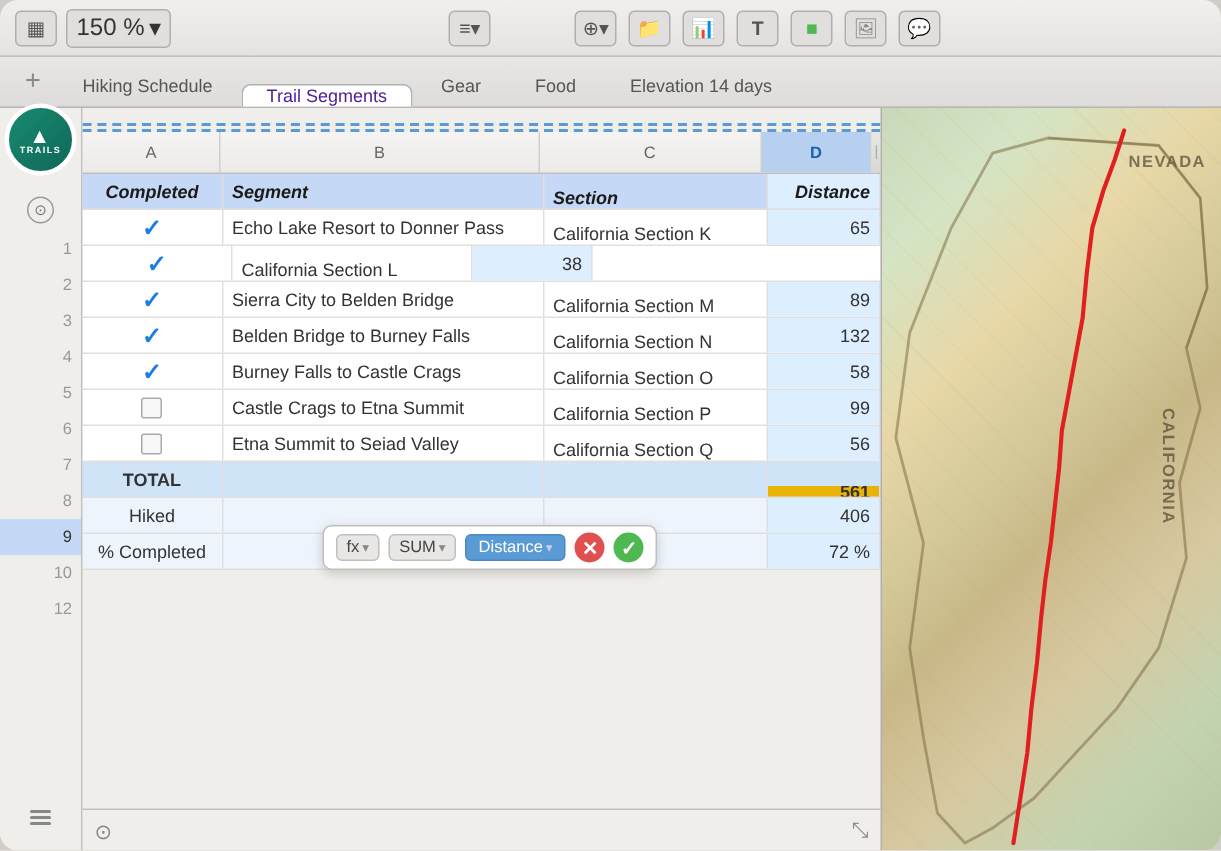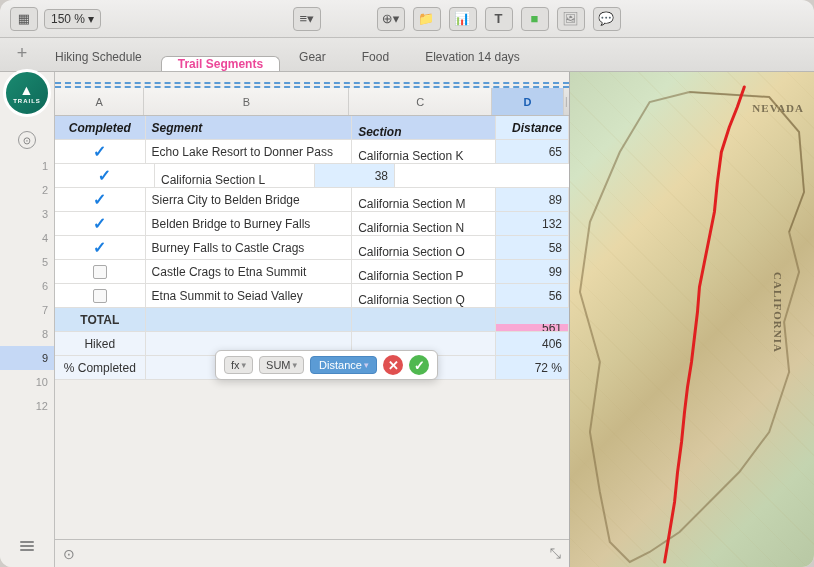--- a/index.html
+++ b/index.html
@@ -21,21 +21,21 @@
       border-bottom: 1px solid #c0bfbd;
       padding: 0 10px;
       gap: 8px;
     }
     .toolbar-left { display: flex; align-items: center; gap: 6px; }
     .toolbar-center { flex: 1; display: flex; justify-content: center; align-items: center; gap: 8px; }
 
     .zoom-btn {
       display: flex; align-items: center; gap: 3px;
       background: #e0dfdd; border: 1px solid #b0afad; border-radius: 4px;
-      padding: 2px 6px; font-size: 12px; cursor: pointer; color: #333;
+      padding: 2px 6px; font-size: 16px; cursor: pointer; color: #333;
     }
     .toolbar-icon-btn {
       width: 28px; height: 24px;
       background: #e0dfdd; border: 1px solid #b0afad; border-radius: 4px;
       display: flex; align-items: center; justify-content: center;
       cursor: pointer; font-size: 13px; color: #555;
     }
 
     
     .tabs-bar {
@@ -52,22 +52,22 @@
       font-size: 18px; color: #888; cursor: pointer; padding-bottom: 2px;
     }
     .tab {
       display: flex; align-items: center; padding: 0 16px;
       font-size: 12px; cursor: pointer; border-radius: 6px 6px 0 0;
       margin-top: 4px; color: #444; background: transparent;
       border: 1px solid transparent; border-bottom: none;
       white-space: nowrap;
     }
     .tab.active {
-      background: #fff; border-color: #b0afad; color: #ec4899;
-      font-weight: 700;
+      background: #fff; border-color: #b0afad; color: #4c1d95;
+      font-weight: 400;
       margin-top: 18px;
     }
     .tab.inactive { color: #555; }
 
     
     .main {
       display: flex;
       height: calc(567px - 38px - 34px);
       background: #f0eeeb;
     }
@@ -139,21 +139,21 @@
     .cell {
       display: flex; align-items: center; padding: 0 6px;
       font-size: 12px; color: #333; border-right: 1px solid #e0dfdd;
       overflow: hidden; white-space: nowrap;
     }
     .cell.col-a { width: 100px; justify-content: center; }
     .cell.col-b { width: 230px; }
     .cell.col-c { width: 160px; align-items: flex-end; }
     .cell.col-d { width: 80px; justify-content: flex-end; font-variant-numeric: tabular-nums; }
     .cell.col-d.active-col { background: #ddeeff; }
-    .cell.col-d.total-d { background: #f9a8d4; font-weight: 400; margin-top: 16px; }
+    .cell.col-d.total-d { background: #eab308; font-weight: 700; margin-top: 16px; }
     .cell.header-cell { font-weight: 600; color: #1a1a1a; font-style: italic; }
 
     .checkmark { color: #1a7ee0; font-size: 16px; font-weight: 700; }
     .checkbox-empty {
       width: 14px; height: 14px; border: 1.5px solid #aaa; border-radius: 2px;
       background: #f8f8f8;
     }
 
     
     .resize-handle {
@@ -194,25 +194,24 @@
       color: #fff; font-size: 13px; cursor: pointer; font-weight: 700;
     }
     .formula-confirm {
       width: 20px; height: 20px; border-radius: 50%; background: #50b850;
       display: flex; align-items: center; justify-content: center;
       color: #fff; font-size: 13px; cursor: pointer; font-weight: 700;
     }
 
     
     .map-area {
-      width: 245px;
+      width: 227px;
       position: relative;
       overflow: hidden;
       border-left: 1px solid #b0afad;
-      font-family: Liberation Serif, serif;
     }
     .map-bg {
       width: 100%; height: 100%;
       background: linear-gradient(135deg,
         #c8d8b8 0%, #d4e4c4 15%,
         #e8d8a8 30%, #d4c898 45%,
         #c8b888 55%, #d8c8a0 70%,
         #c4d4b0 85%, #b8c8a4 100%
       );
       position: relative;

